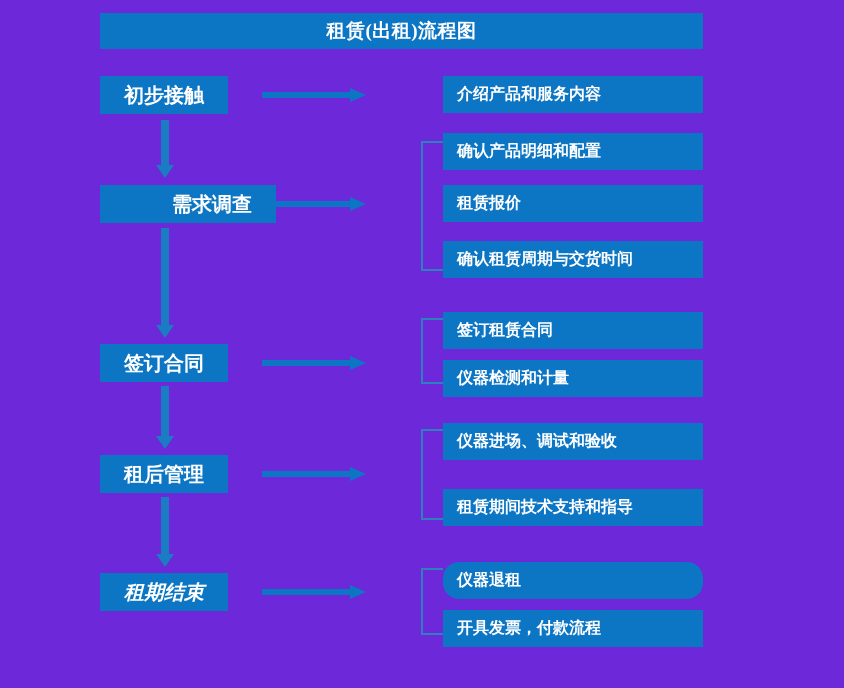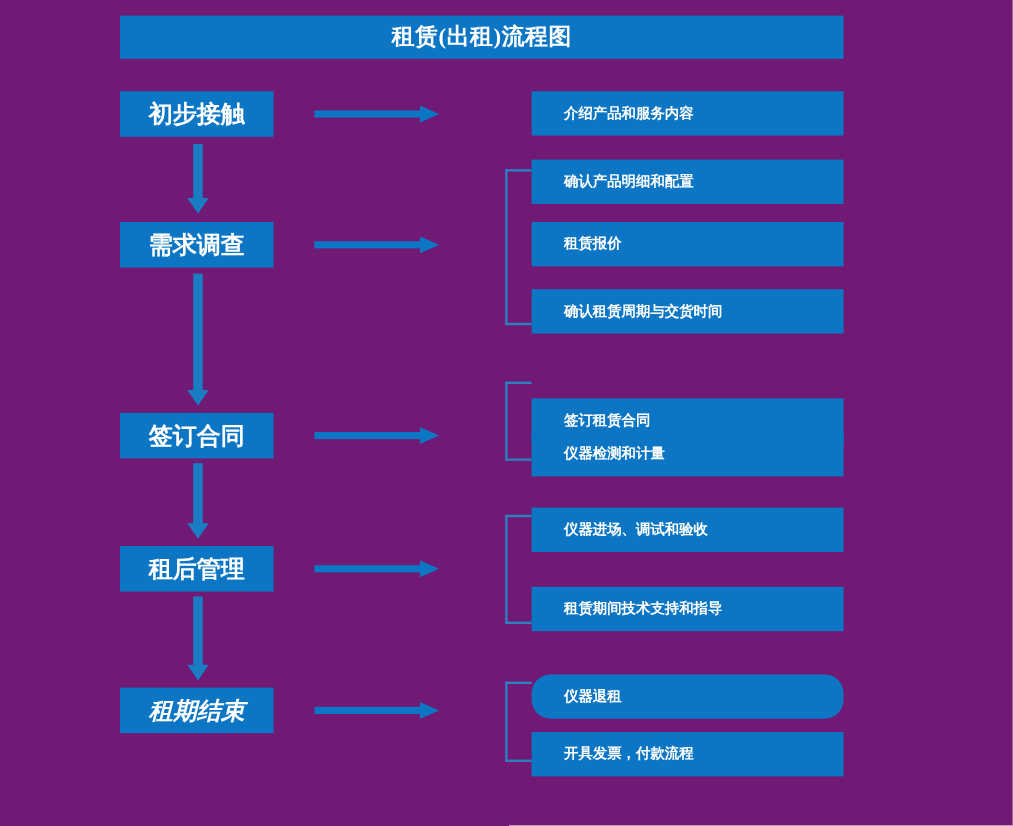--- a/index.html
+++ b/index.html
@@ -7,21 +7,21 @@
     padding: 0;
     background: #ffffff;
   }
   body {
     font-family: "Liberation Serif", "DejaVu Serif", serif;
   }
   #canvas {
     position: relative;
     width: 844px;
     height: 688px;
-    background: #701a75;
+    background: #6d28d9;
     overflow: hidden;
   }
 
   
   .title-bar {
     position: absolute;
     left: 100px;
     top: 13px;
     width: 603px;
     height: 36px;
@@ -61,23 +61,23 @@
     position: absolute;
     left: 443px;
     width: 260px;
     height: 37px;
     background: #0c76c4;
     display: flex;
     align-items: center;
   }
   .detail-box .detail-label {
     color: #ffffff;
-    font-size: 12px;
+    font-size: 16px;
     font-weight: bold;
-    padding-left: 27px;
+    padding-left: 14px;
     white-space: nowrap;
   }
 
   
   .h-arrow {
     position: absolute;
     left: 262px;
     width: 104px;
     height: 16px;
   }
@@ -140,21 +140,21 @@
 <div id="canvas">
 
   <div class="title-bar">
     <span class="title-text">租赁(出租)流程图</span>
   </div>
 
   <div class="stage-box" style="top:76px;">
     <span class="stage-label">初步接触</span>
   </div>
 
-  <div class="stage-box" style="top:185px;">
+  <div class="stage-box" style="top:185px;padding-left:48px;">
     <span class="stage-label">需求调查</span>
   </div>
 
   <div class="stage-box" style="top:344px;font-family:Liberation Serif, serif;">
     <span class="stage-label">签订合同</span>
   </div>
 
   <div class="stage-box" style="top:455px;">
     <span class="stage-label">租后管理</span>
   </div>
@@ -218,21 +218,21 @@
   </div>
 
   <div class="detail-box" style="top:133px;">
     <span class="detail-label">确认产品明细和配置</span>
   </div>
 
   <div class="detail-box" style="top:241px;">
     <span class="detail-label">确认租赁周期与交货时间</span>
   </div>
 
-  <div class="detail-box" style="top:312px;margin-top:20px;">
+  <div class="detail-box" style="top:312px;">
     <span class="detail-label">签订租赁合同</span>
   </div>
 
   <div class="detail-box" style="top:423px;">
     <span class="detail-label">仪器进场、调试和验收</span>
   </div>
 
   <div class="detail-box" style="top:360px;">
     <span class="detail-label">仪器检测和计量</span>
   </div>

